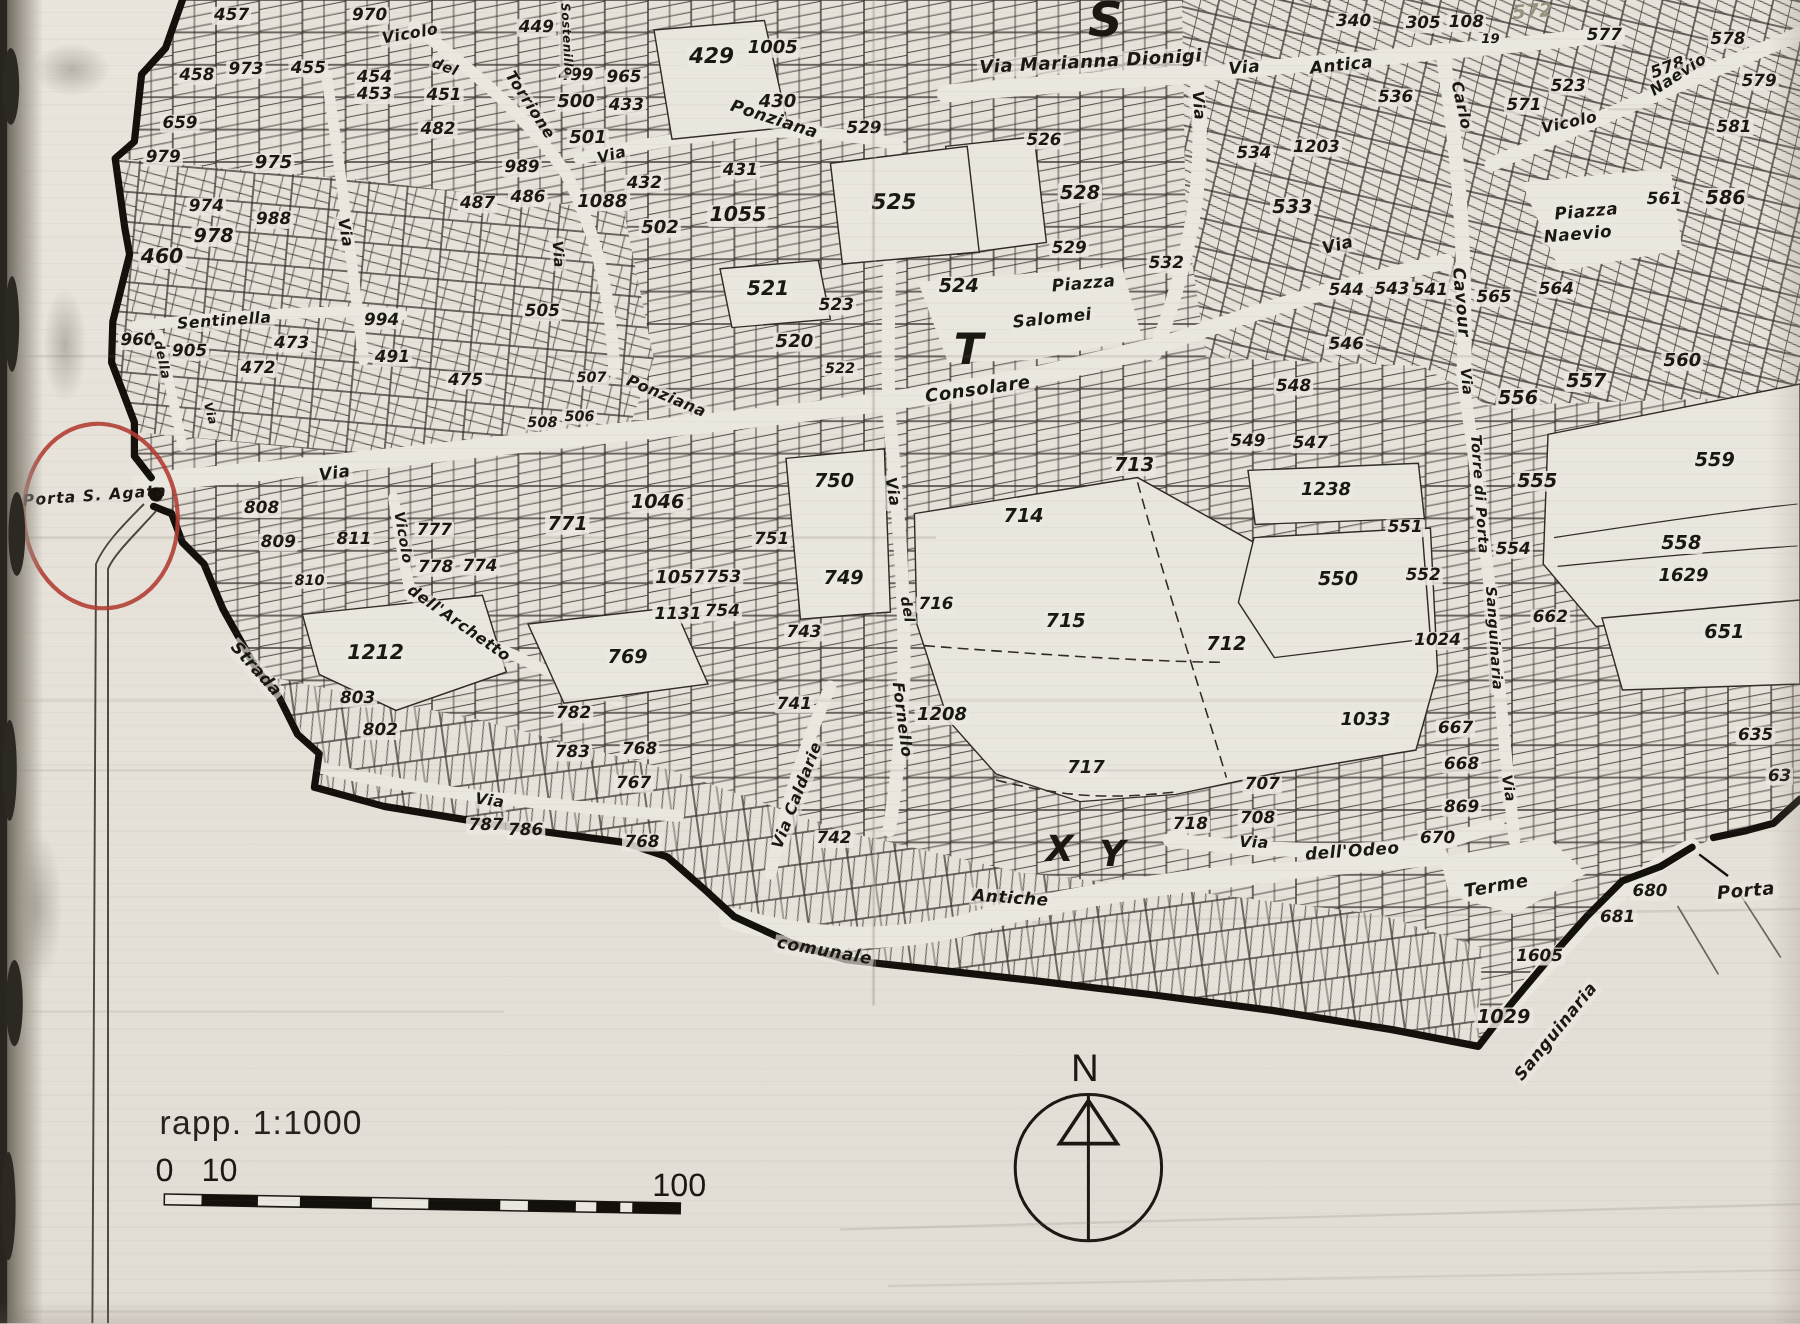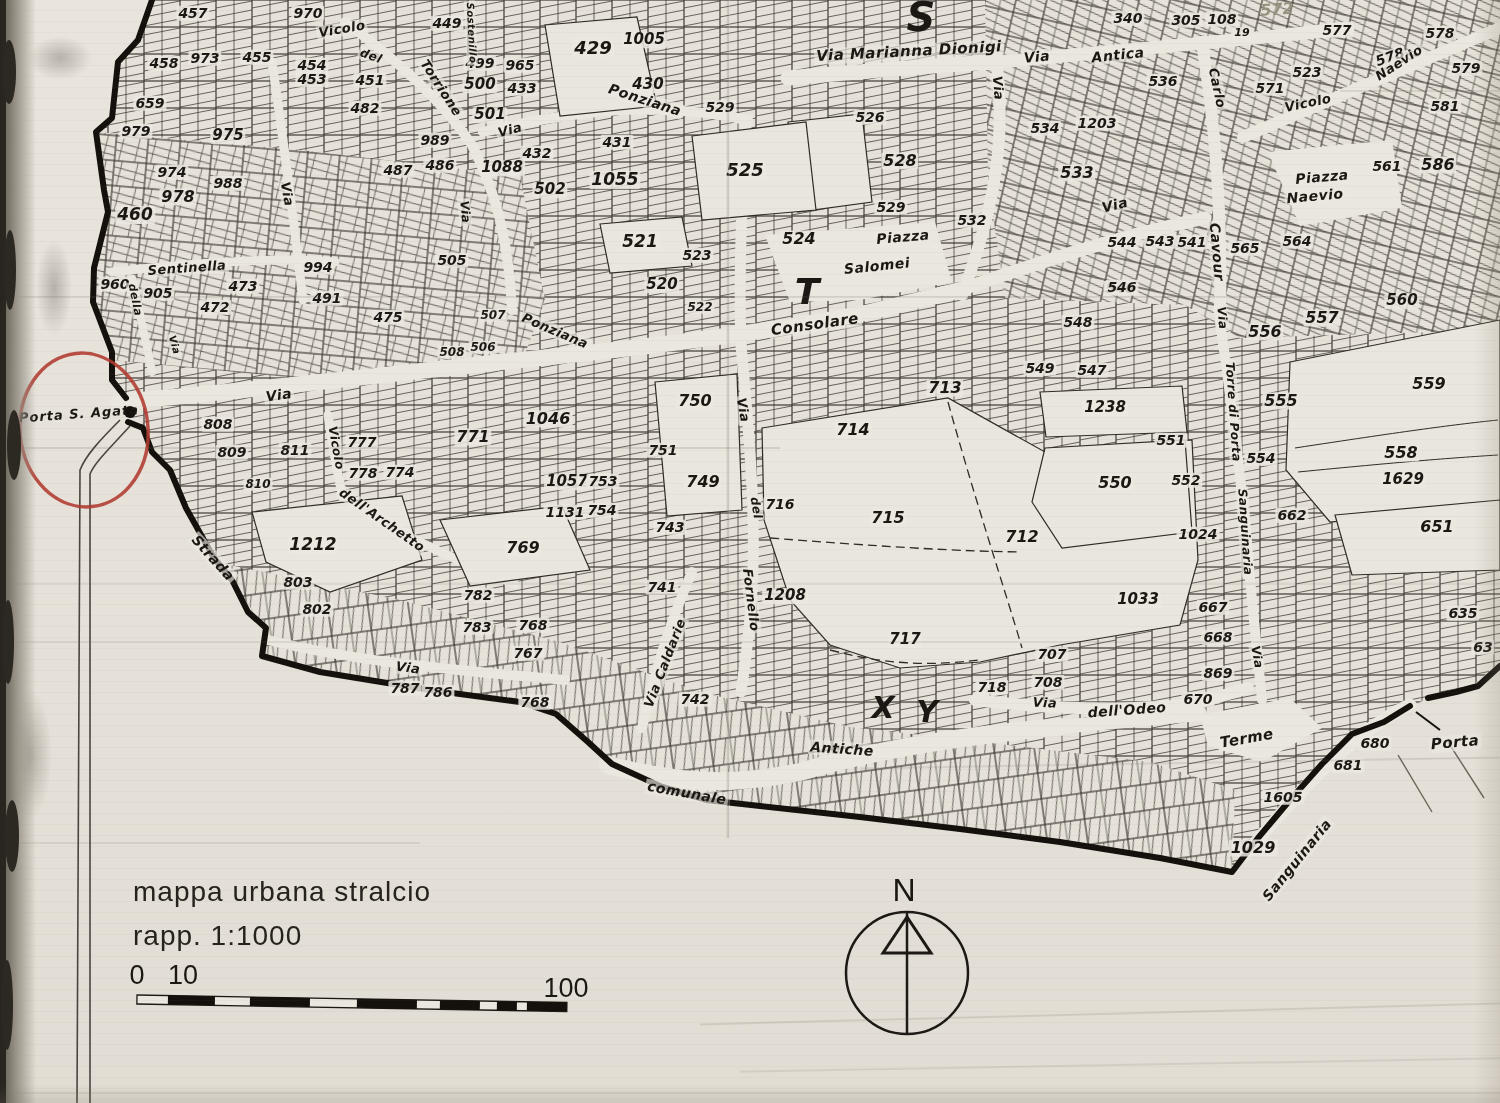--- a/index.html
+++ b/index.html
@@ -232,21 +232,21 @@
       <span class="lbl lbl-num" style="left: 258px; top: 484px; font-size: 12px; transform: translate(-50%, -50%) rotate(0deg);">810</span>
       <span class="lbl lbl-num" style="left: 313px; top: 545px; font-size: 17px; transform: translate(-50%, -50%) rotate(0deg);">1212</span>
       <span class="lbl lbl-num" style="left: 298px; top: 582px; transform: translate(-50%, -50%) rotate(0deg);">803</span>
       <span class="lbl lbl-num" style="left: 317px; top: 609px; transform: translate(-50%, -50%) rotate(0deg);">802</span>
       <span class="lbl lbl-num" style="left: 362px; top: 442px; transform: translate(-50%, -50%) rotate(0deg);">777</span>
       <span class="lbl lbl-num" style="left: 363px; top: 473px; transform: translate(-50%, -50%) rotate(0deg);">778</span>
       <span class="lbl lbl-num" style="left: 400px; top: 472px; transform: translate(-50%, -50%) rotate(0deg);">774</span>
       <span class="lbl lbl-num" style="left: 473px; top: 437px; font-size: 16px; transform: translate(-50%, -50%) rotate(0deg);">771</span>
       <span class="lbl lbl-num" style="left: 548px; top: 419px; font-size: 16px; transform: translate(-50%, -50%) rotate(0deg);">1046</span>
       <span class="lbl lbl-num" style="left: 695px; top: 401px; font-size: 16px; transform: translate(-50%, -50%) rotate(0deg);">750</span>
-      <span class="lbl lbl-num" style="left: 643px; top: 450px; transform: translate(-50%, -50%) rotate(0deg); margin-left: 20px;">751</span>
+      <span class="lbl lbl-num" style="left: 643px; top: 450px; transform: translate(-50%, -50%) rotate(0deg);">751</span>
       <span class="lbl lbl-num" style="left: 567px; top: 482px; font-size: 15px; transform: translate(-50%, -50%) rotate(0deg);">1057</span>
       <span class="lbl lbl-num" style="left: 603px; top: 481px; transform: translate(-50%, -50%) rotate(0deg);">753</span>
       <span class="lbl lbl-num" style="left: 703px; top: 482px; font-size: 16px; transform: translate(-50%, -50%) rotate(0deg);">749</span>
       <span class="lbl lbl-num" style="left: 565px; top: 512px; transform: translate(-50%, -50%) rotate(0deg);">1131</span>
       <span class="lbl lbl-num" style="left: 602px; top: 510px; transform: translate(-50%, -50%) rotate(0deg);">754</span>
       <span class="lbl lbl-num" style="left: 670px; top: 527px; transform: translate(-50%, -50%) rotate(0deg);">743</span>
       <span class="lbl lbl-num" style="left: 523px; top: 548px; font-size: 16px; transform: translate(-50%, -50%) rotate(0deg);">769</span>
       <span class="lbl lbl-num" style="left: 780px; top: 504px; transform: translate(-50%, -50%) rotate(0deg);">716</span>
       <span class="lbl lbl-num" style="left: 853px; top: 430px; font-size: 16px; transform: translate(-50%, -50%) rotate(0deg);">714</span>
       <span class="lbl lbl-num" style="left: 888px; top: 518px; font-size: 16px; transform: translate(-50%, -50%) rotate(0deg);">715</span>
@@ -370,21 +370,20 @@
       <span class="lbl lbl-street" style="left: 1217px; top: 88px; font-size: 13px; transform: translate(-50%, -50%) rotate(78deg);">Carlo</span>
       <span class="lbl lbl-street" style="left: 1217px; top: 252px; font-size: 14px; transform: translate(-50%, -50%) rotate(85deg);">Cavour</span>
       <span class="lbl lbl-street" style="left: 1455px; top: 743px; font-size: 15px; transform: translate(-50%, -50%) rotate(-5deg);">Porta</span>
       <span class="lbl lbl-letter" style="left: 921px; top: 17px; font-size: 40px; transform: translate(-50%, -50%) rotate(0deg);">S</span>
       <span class="lbl lbl-letter" style="left: 807px; top: 292px; font-size: 36px; transform: translate(-50%, -50%) rotate(0deg);">T</span>
       <span class="lbl lbl-letter" style="left: 883px; top: 708px; font-size: 30px; transform: translate(-50%, -50%) rotate(0deg);">X</span>
       <span class="lbl lbl-letter" style="left: 927px; top: 712px; font-size: 30px; transform: translate(-50%, -50%) rotate(0deg);">Y</span>
       <span class="lbl lbl-letter faint" style="left: 1277px; top: 10px; font-size: 16px; transform: translate(-50%, -50%) rotate(-4deg);">572</span>
     </div>
 
-  <div class="tb" id="tb2">mappa urbana stralcio</div>
   <div class="tb" id="tb3">rapp. 1:1000</div>
 
   <div id="fold"></div>
   <div class="smudge" style="left:28px;top:36px;width:64px;height:44px;"></div>
   <div class="smudge" style="left:36px;top:240px;width:36px;height:96px;"></div>
   <div class="smudge" style="left:8px;top:690px;width:44px;height:130px;"></div>
   <div class="streak" style="top:296px;left:0;width:1500px;opacity:.14;"></div>
   <div class="streak" style="top:447px;left:0;width:780px;opacity:.18;"></div>
   <div class="streak" style="top:583px;left:0;width:1500px;opacity:.10;"></div>
   <div class="streak" style="top:641px;left:0;width:1500px;opacity:.13;"></div>

